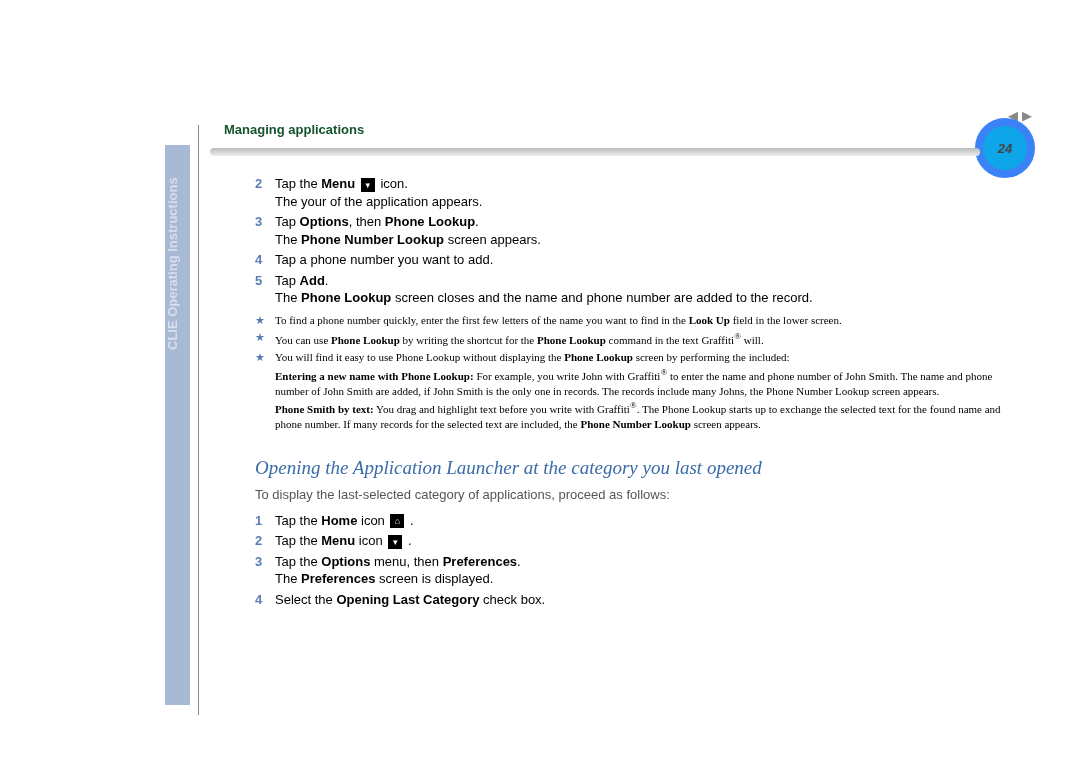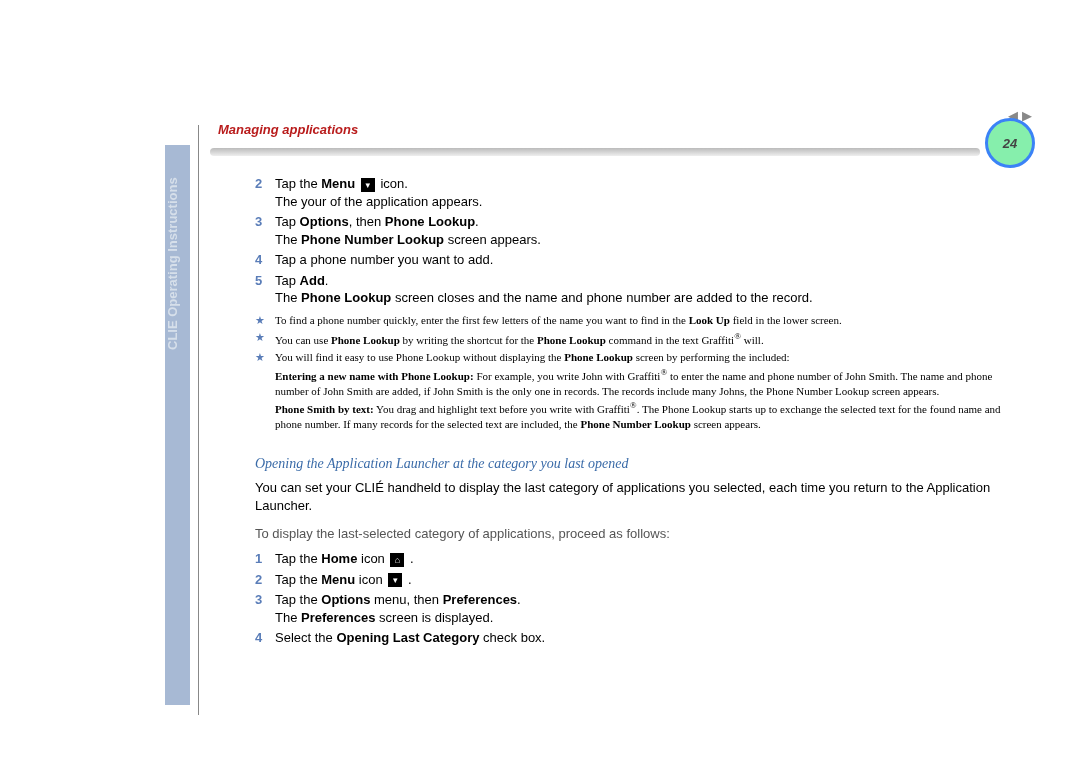--- a/index.html
+++ b/index.html
@@ -34,43 +34,42 @@
     top: 350px;
     transform: rotate(-90deg);
     transform-origin: left top;
     white-space: nowrap;
     font-weight: bold;
     font-size: 13px;
     color: #d6dfea;
   }
   .header-title {
     position: absolute;
-    left: 218px;
+    left: 224px;
     top: 122px;
-    font-style: italic;
-    font-weight: bold;
-    font-size: 13px;
-    color: #b91c1c;
+    font-weight: bold;
+    font-size: 13px;
+    color: #14532d;
   }
   .page-num-circle {
     position: absolute;
     right: 45px;
     top: 118px;
     width: 44px;
     height: 44px;
-    border: 3px solid #3b82f6;
+    border: 8px solid #3b82f6;
     border-radius: 50%;
     display: flex;
     align-items: center;
     justify-content: center;
     font-style: italic;
     font-weight: bold;
     font-size: 13px;
     color: #444;
-    background: #86efac;
+    background: #0ea5e9;
   }
   .nav-arrows {
     position: absolute;
     right: 48px;
     top: 108px;
     font-size: 13px;
     color: #888;
     display: flex;
     gap: 4px;
   }
@@ -127,21 +126,21 @@
   }
   .star {
     width: 20px;
     flex-shrink: 0;
     color: #5a7db8;
   }
   .tip-body { flex: 1; font-family: Liberation Serif, serif; }
   .section-title {
     color: #3a6ba8;
     font-style: italic;
-    font-size: 14px;
+    font-size: 19px;
     margin-top: 22px;
     margin-bottom: 6px;
     font-family: Georgia, serif;
   }
   .para {
     font-size: 13px;
     margin-bottom: 10px;
   }
   .subpara {
     color: #555;
@@ -219,21 +218,20 @@
       <div class="star">★</div>
       <div class="tip-body">
         <span>You will find it easy to use Phone Lookup without displaying the </span><b>Phone Lookup</b><span> screen by performing the included:</span><br>
         <b>Entering a new name with Phone Lookup:</b><span> For example, you write John with Graffiti</span><span class="reg">®</span><span> to enter the name and phone number of John Smith. The name and phone number of John Smith are added, if John Smith is the only one in records. The records include many Johns, the Phone Number Lookup screen appears.</span><br>
         <b>Phone Smith by text:</b><span> You drag and highlight text before you write with Graffiti</span><span class="reg">®</span><span>. The Phone Lookup starts up to exchange the selected text for the found name and phone number. If many records for the selected text are included, the </span><b>Phone Number Lookup</b><span> screen appears.</span>
       </div>
     </div>
   </div>
 
   <div class="section-title">Opening the Application Launcher at the category you last opened</div>
-  <div class="para">You can set your CLIÉ handheld to display the last category of applications you selected, each time you return to the Application Launcher.</div>
   <div class="subpara">To display the last-selected category of applications, proceed as follows:</div>
 
   <div class="step">
     <div class="num">1</div>
     <div class="step-body">
       <span>Tap the </span><b>Home</b><span> icon </span><span class="icon-box">⌂</span> .
     </div>
   </div>
   <div class="step">
     <div class="num">2</div>

